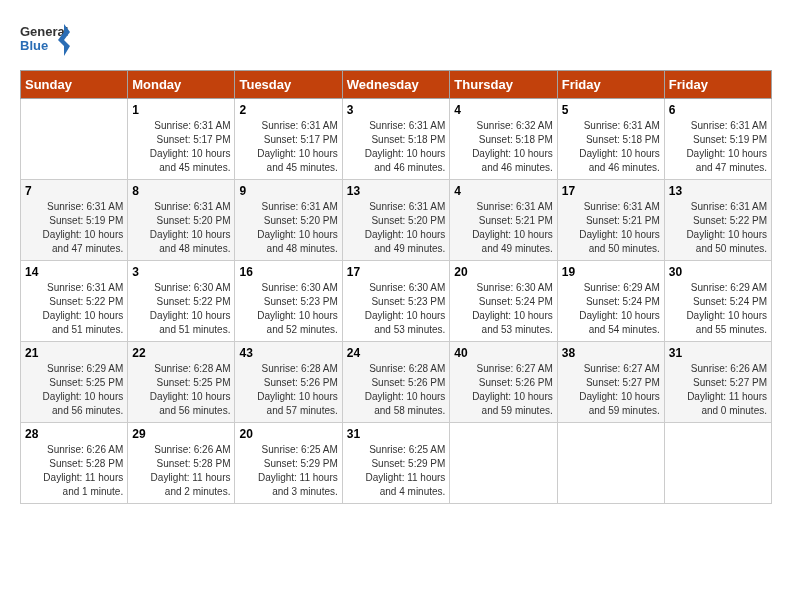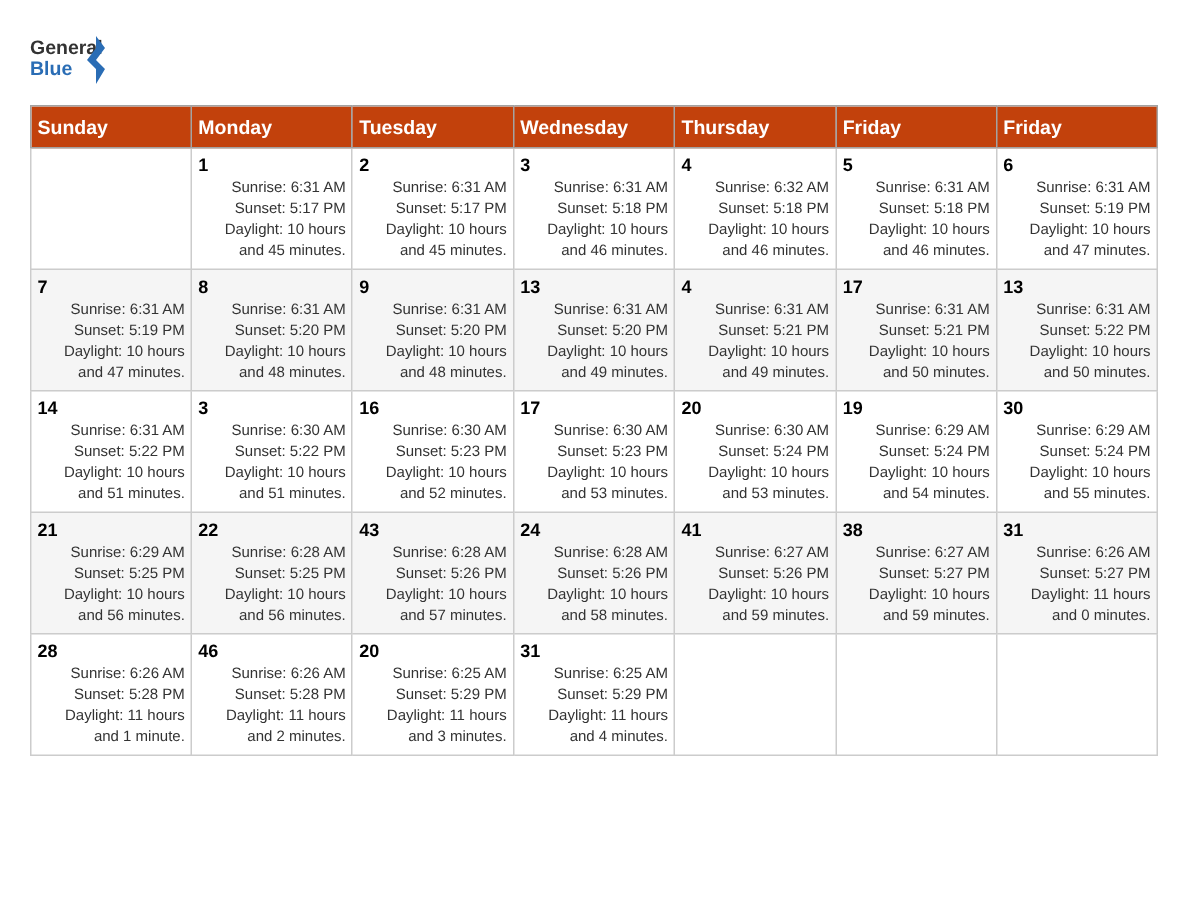--- a/index.html
+++ b/index.html
@@ -203,39 +203,39 @@
         </td>
         <td>
           <span class="day-num">43</span>
           <div class="day-info">Sunrise: 6:28 AM<br>Sunset: 5:26 PM<br>Daylight: 10 hours<br>and 57 minutes.</div>
         </td>
         <td>
           <span class="day-num">24</span>
           <div class="day-info">Sunrise: 6:28 AM<br>Sunset: 5:26 PM<br>Daylight: 10 hours<br>and 58 minutes.</div>
         </td>
         <td>
-          <span class="day-num">41</span>
+          <span class="day-num">40</span>
           <div class="day-info">Sunrise: 6:27 AM<br>Sunset: 5:26 PM<br>Daylight: 10 hours<br>and 59 minutes.</div>
         </td>
         <td>
           <span class="day-num">38</span>
           <div class="day-info">Sunrise: 6:27 AM<br>Sunset: 5:27 PM<br>Daylight: 10 hours<br>and 59 minutes.</div>
         </td>
         <td>
           <span class="day-num">31</span>
           <div class="day-info">Sunrise: 6:26 AM<br>Sunset: 5:27 PM<br>Daylight: 11 hours<br>and 0 minutes.</div>
         </td>
       </tr>
       <tr>
         <td>
           <span class="day-num">28</span>
           <div class="day-info">Sunrise: 6:26 AM<br>Sunset: 5:28 PM<br>Daylight: 11 hours<br>and 1 minute.</div>
         </td>
         <td>
-          <span class="day-num">46</span>
+          <span class="day-num">29</span>
           <div class="day-info">Sunrise: 6:26 AM<br>Sunset: 5:28 PM<br>Daylight: 11 hours<br>and 2 minutes.</div>
         </td>
         <td>
           <span class="day-num">20</span>
           <div class="day-info">Sunrise: 6:25 AM<br>Sunset: 5:29 PM<br>Daylight: 11 hours<br>and 3 minutes.</div>
         </td>
         <td>
           <span class="day-num">31</span>
           <div class="day-info">Sunrise: 6:25 AM<br>Sunset: 5:29 PM<br>Daylight: 11 hours<br>and 4 minutes.</div>
         </td>

